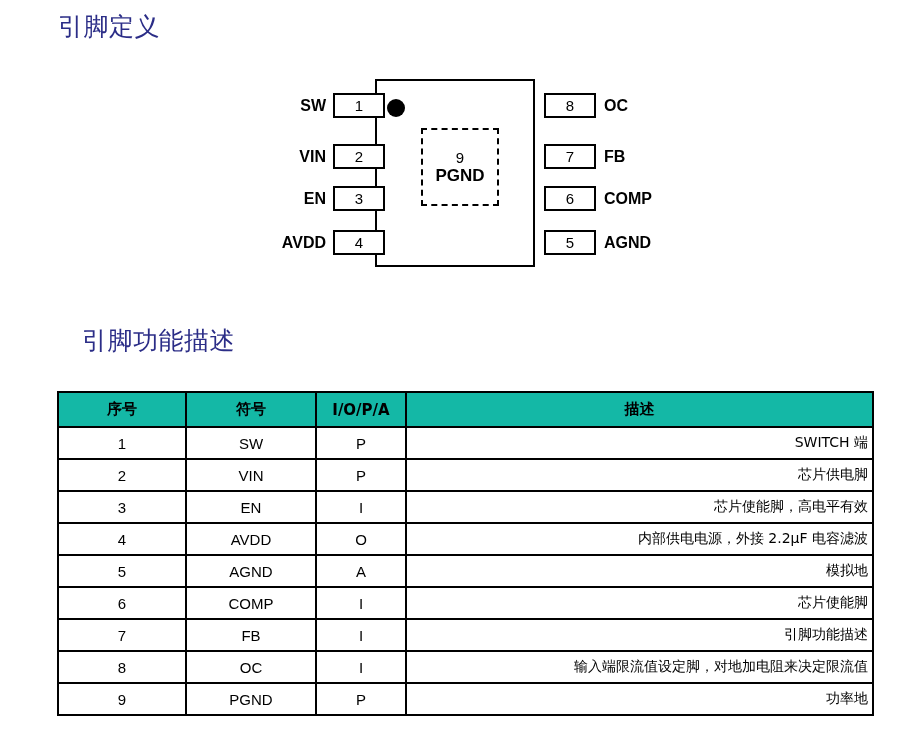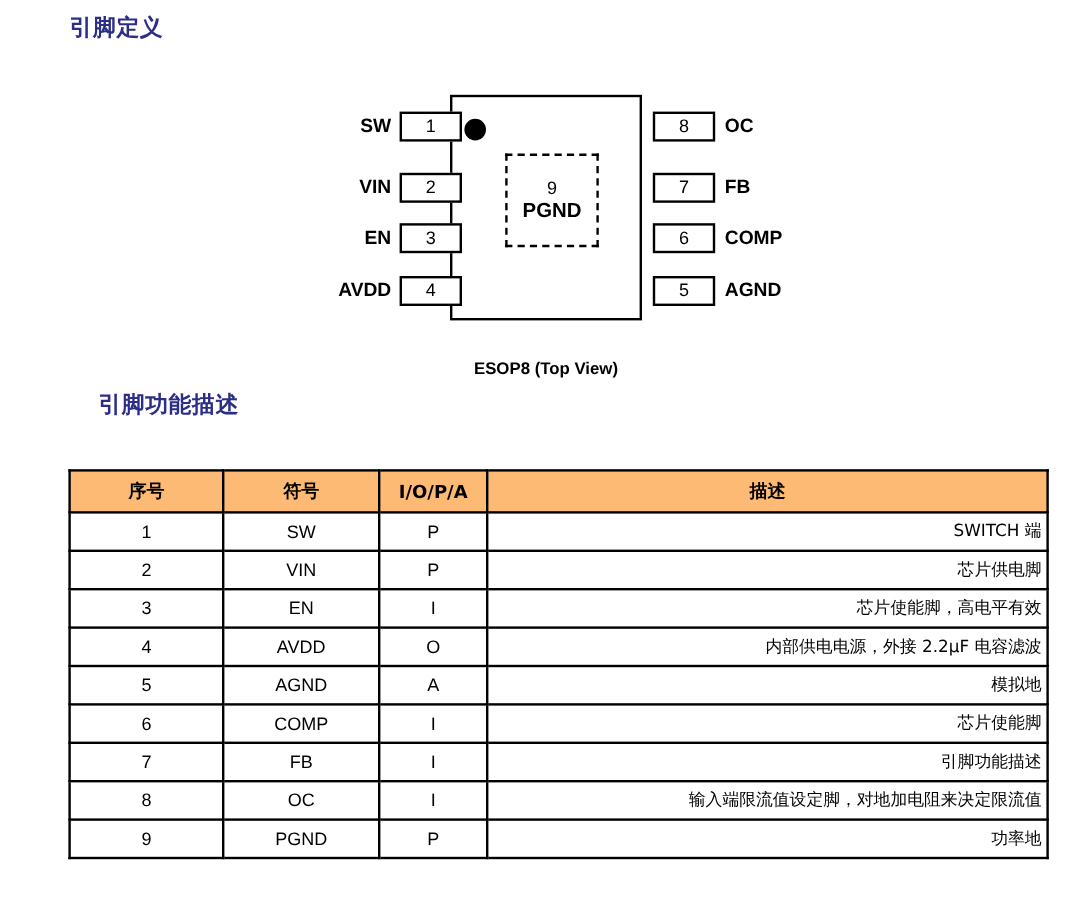--- a/index.html
+++ b/index.html
@@ -14,22 +14,22 @@
     font-family: "Liberation Sans", sans-serif;
     color: #000000;
     overflow: hidden;
   }
 
   
   .section-heading {
     position: absolute;
     left: 58px;
     font-family: "DejaVu Sans", sans-serif;
-    font-weight: bold;
-    font-size: 19px;
+    font-weight: normal;
+    font-size: 25px;
     letter-spacing: 0.5px;
     color: #2b2d87;
     white-space: nowrap;
   }
   #heading-pin-definition { top: 10px; }
   #heading-pin-function   { top: 324px; margin-left: 24px; }
 
   
   #package-diagram {
     position: absolute;
@@ -150,21 +150,21 @@
   #pin-table th,
   #pin-table td {
     border: 2px solid #000;
     height: 30px;
     padding: 0 4px;
     font-size: 15px;
     color: #000;
     vertical-align: middle;
   }
   #pin-table thead th {
-    background: #fdba74;
+    background: #14b8a6;
     font-family: "DejaVu Sans", sans-serif;
     font-weight: bold;
     font-size: 15px;
     text-align: center;
     height: 33px;
   }
   #pin-table th.col-no    { width: 118px; }
   #pin-table th.col-sym   { width: 120px; font-family: Liberation Serif, serif; }
   #pin-table th.col-type  { width: 80px; margin-top: 32px; }
   #pin-table th.col-desc  { width: auto; }
@@ -214,21 +214,20 @@
 
   <div class="pin-box  right r2">7</div>
   <div class="pin-name right r2">FB</div>
 
   <div class="pin-box  right r3">6</div>
   <div class="pin-name right r3">COMP</div>
 
   <div class="pin-box  right r4">5</div>
   <div class="pin-name right r4">AGND</div>
 
-  <div id="package-caption">ESOP8 (Top View)</div>
 </div>
 
 <div class="section-heading" id="heading-pin-function">引脚功能描述</div>
 
 <table id="pin-table">
   <thead>
     <tr>
       <th class="col-no">序号</th>
       <th class="col-sym">符号</th>
       <th class="col-type">I/O/P/A</th>

